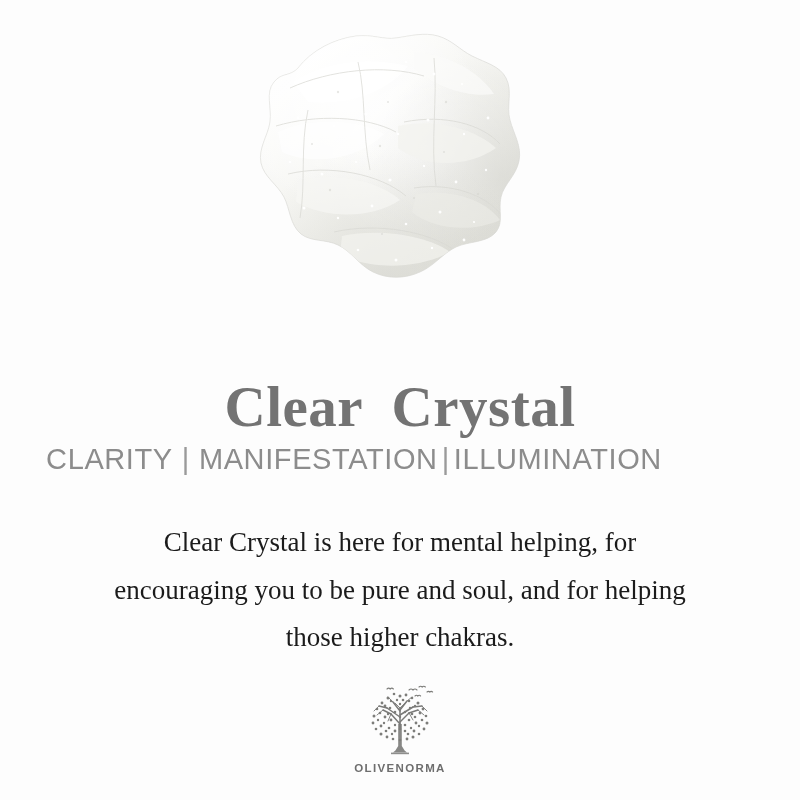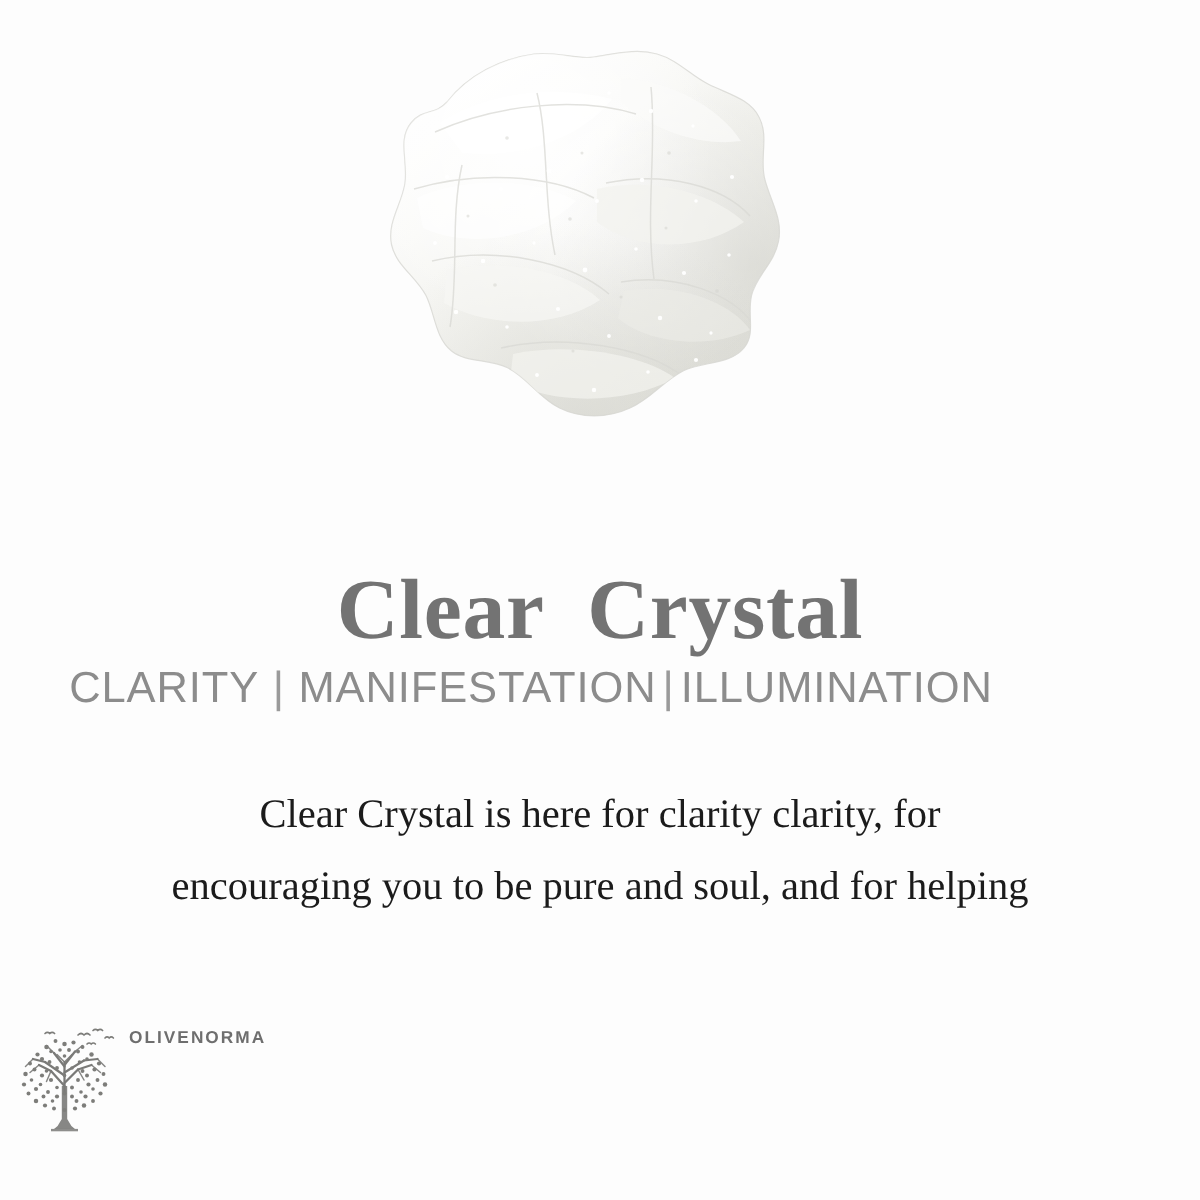--- a/index.html
+++ b/index.html
@@ -101,21 +101,22 @@
   }
   .description .ln { display: block; white-space: nowrap; }
 
   
   .brand {
     position: absolute;
     left: 0;
     top: 684px;
     width: 800px;
     display: flex;
-    flex-direction: row;
+    flex-direction: column;
+    align-items: center;
   }
   .brand-mark {
     width: 86px;
     height: 76px;
     display: block;
   }
   .brand-name {
     margin-top: 2px;
     font-family: "Liberation Sans", sans-serif;
     font-size: 11.5px;
@@ -277,22 +278,23 @@
     </svg>
   </div>
 
   <h1 class="title">Clear  Crystal</h1>
 
   <div class="subtitle">
     <span class="kw">CLARITY</span><span class="sep sep-wide">|</span><span class="kw">MANIFESTATION</span><span class="sep sep-tight">|</span><span class="kw">ILLUMINATION</span>
   </div>
 
   <p class="description">
-    <span class="ln">Clear Crystal is here for clarity clarity, for</span>
+    <span class="ln">Clear Crystal is here for mental helping, for</span>
     <span class="ln">encouraging you to be pure and soul, and for helping</span>
+    <span class="ln">those higher chakras.</span>
   </p>
 
   <div class="brand">
     <svg class="brand-mark" viewBox="0 0 86 76" aria-hidden="true">
       <g fill="#7a7a78">
 
         <path d="M41.2 40 L41.2 62 L38.4 66.6 L36 68.6 L50 68.6 L47.6 66.6 L44.8 62 L44.8 40 Z" opacity="0.9"></path>
         <path d="M34 68.6 L52 68.6 L52 70.2 L34 70.2 Z" opacity="0.85"></path>
 
         <g stroke="#7a7a78" stroke-width="1.5" fill="none" stroke-linecap="round">

